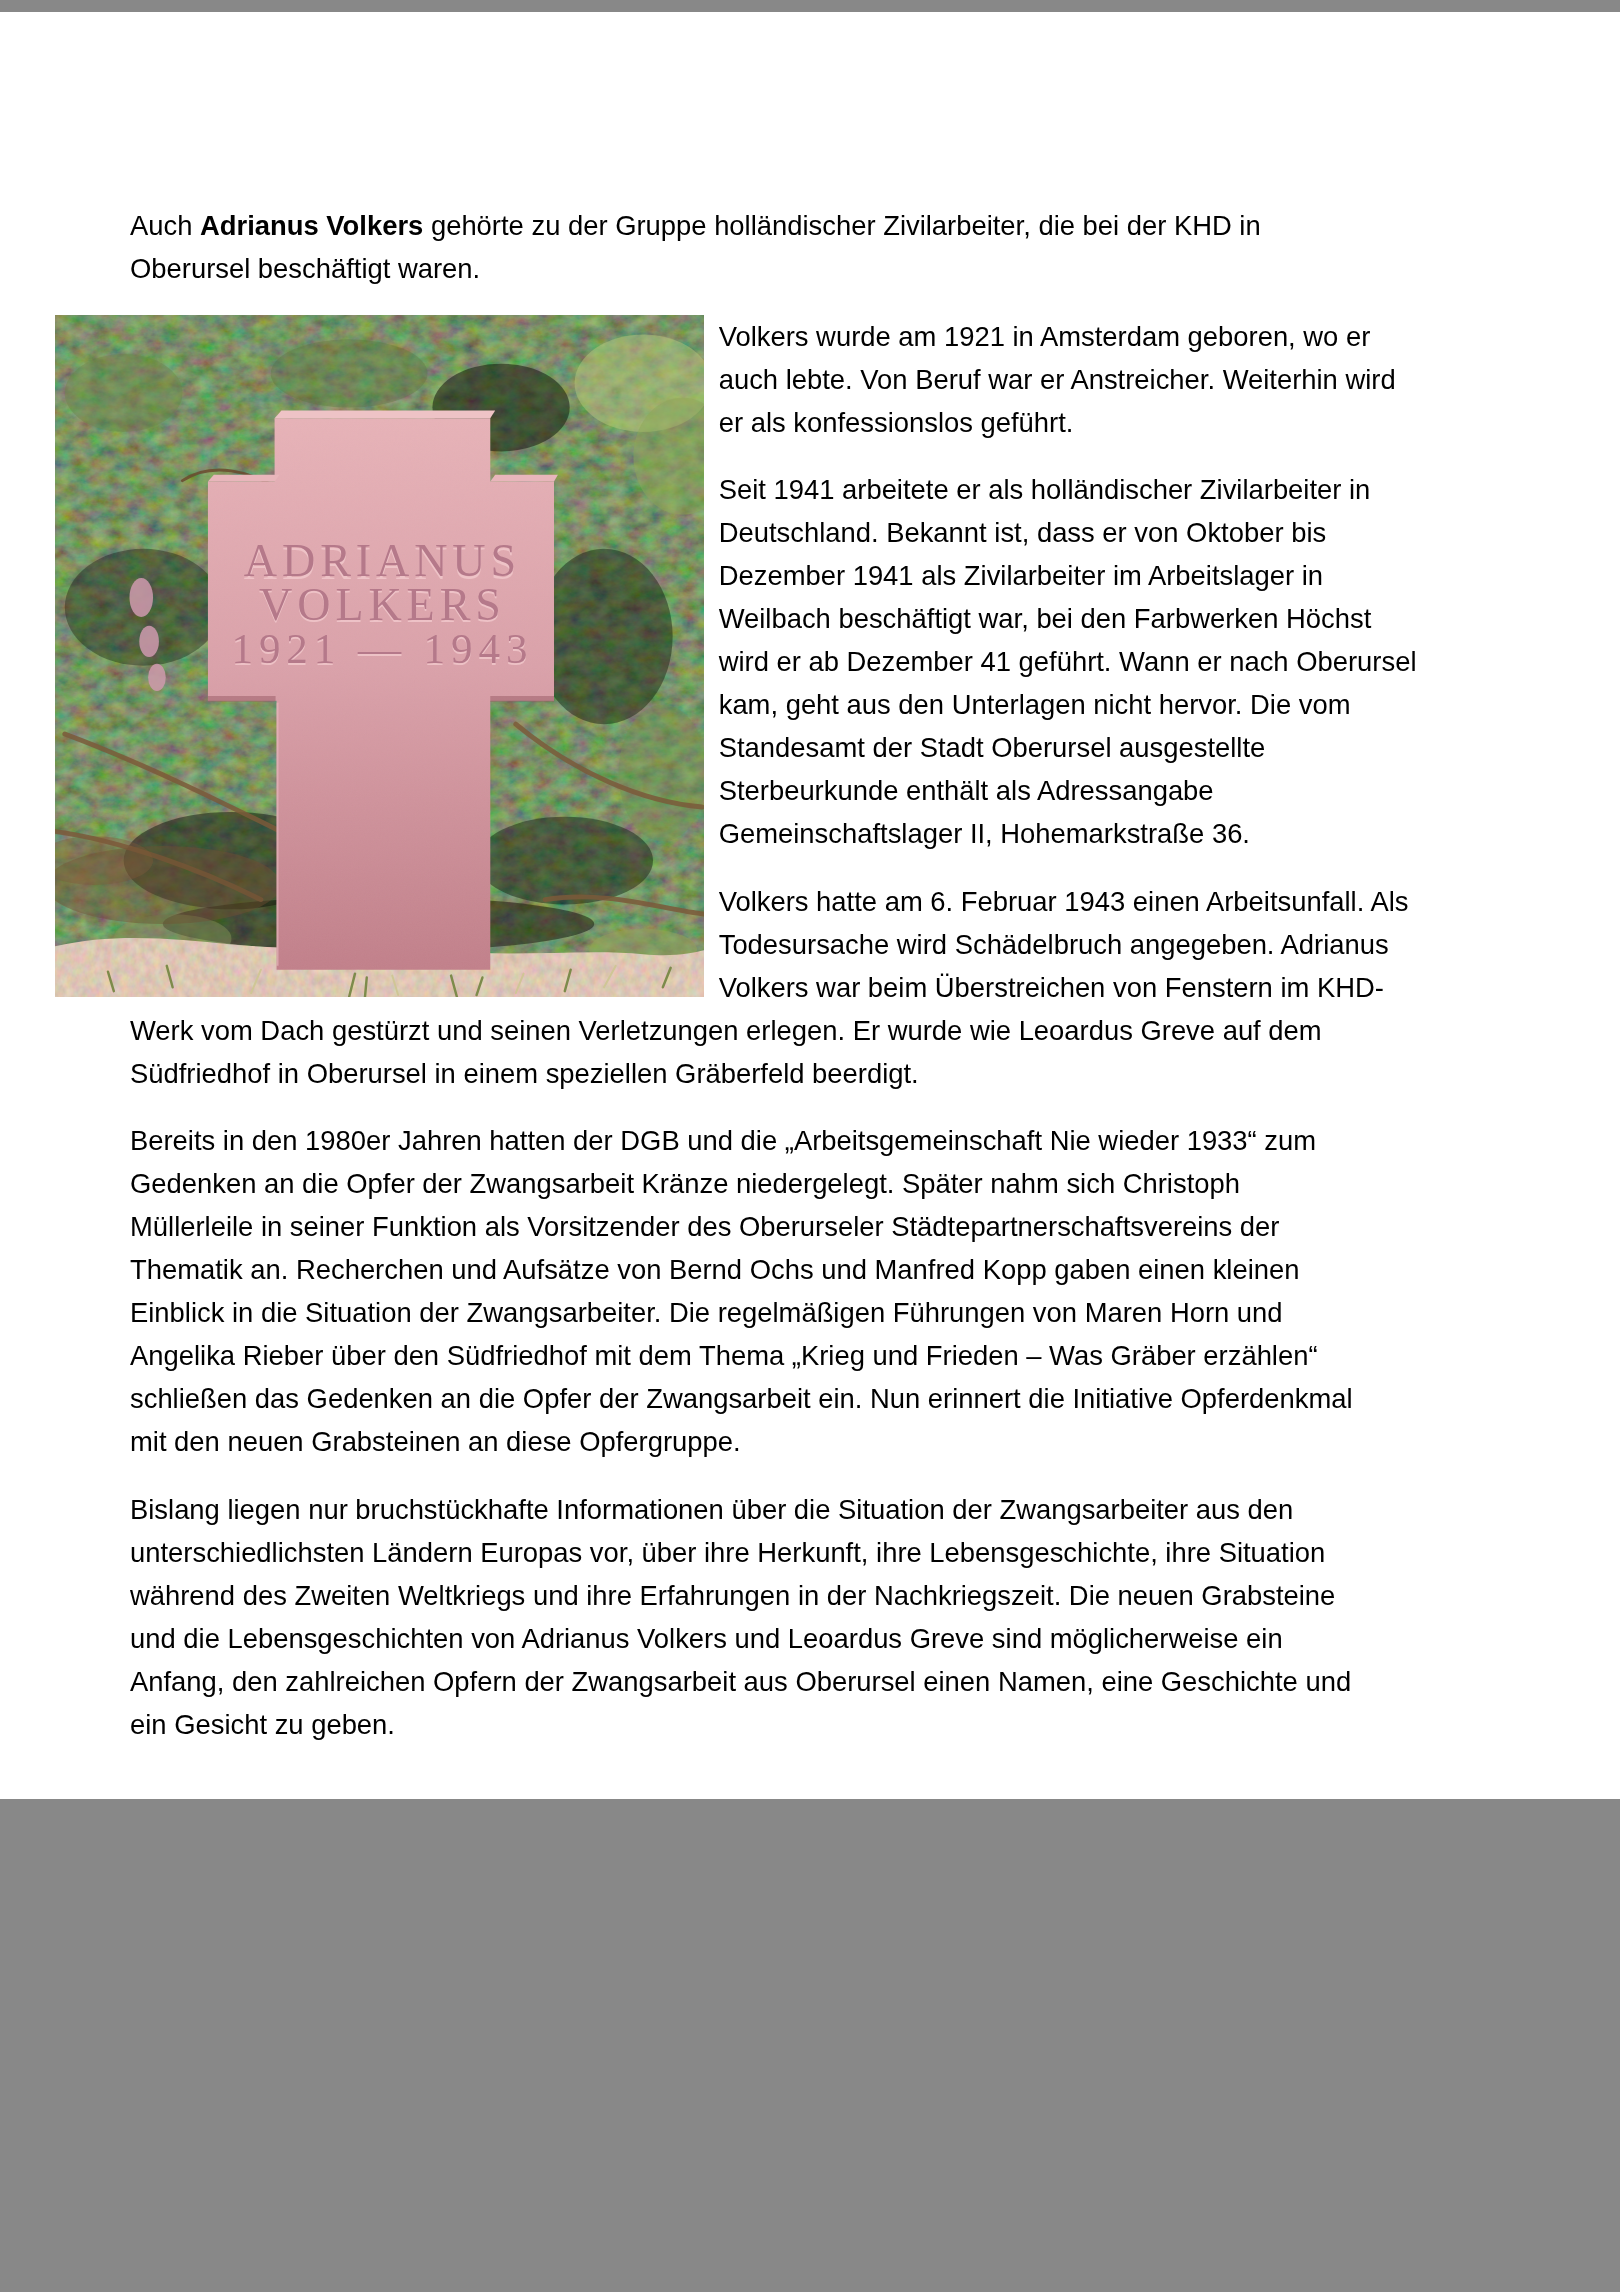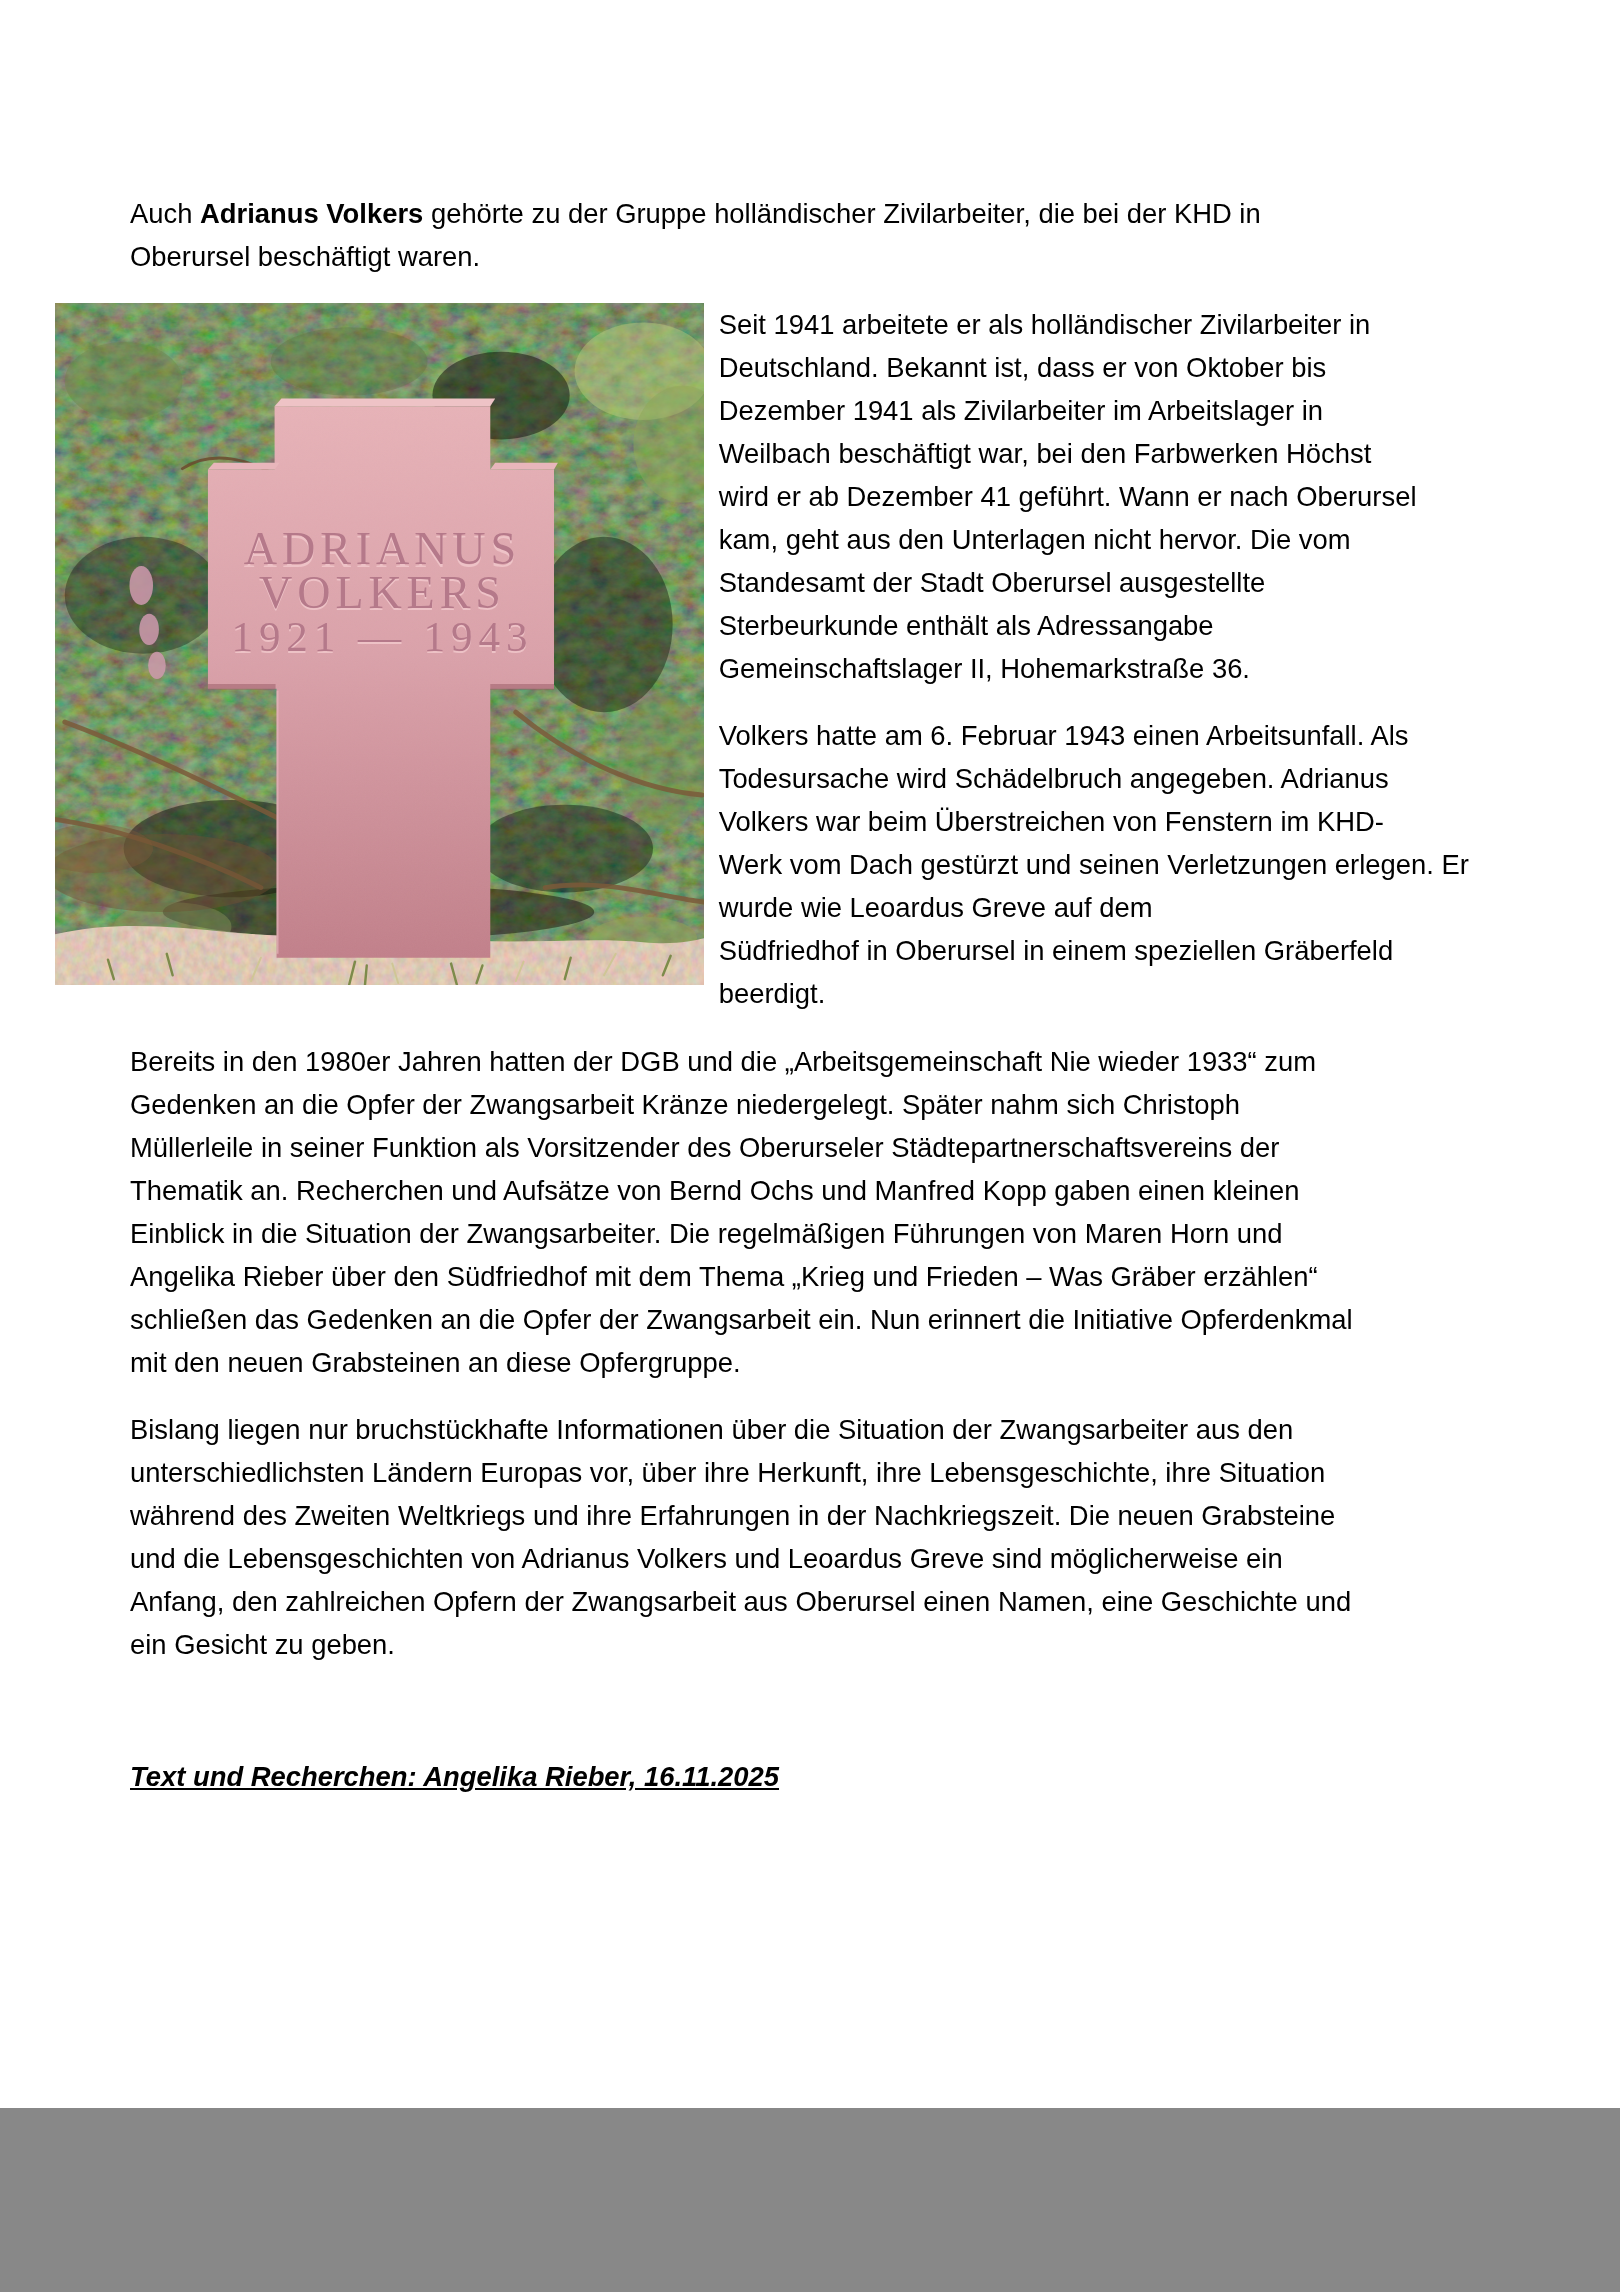--- a/index.html
+++ b/index.html
@@ -1,19 +1,19 @@
 <!DOCTYPE html>
 <html lang="de"><head>
 <meta charset="utf-8">
 <style>
   html,body{margin:0;padding:0;background:#888;}
   .page{
     position:relative;
-    width:1620px;height:2108px;
-    margin:0 auto;
+    width:1620px;height:1787px;
+    margin:12px auto;
     background:#ffffff;
     overflow:hidden;
     font-family:"Liberation Sans","DejaVu Sans",sans-serif;
     font-size:27.4px;line-height:43px;color:#000000;
   }
   .content{
     box-sizing:border-box;
     padding:192px 121px 0 130px;
   }
   .content p{margin:0 0 24.5px 0;white-space:pre-line;}
@@ -165,20 +165,23 @@
           <g fill="none" stroke="#cfc695" stroke-width="2" stroke-linecap="round">
             <path d="M200,696 L210,672"></path>
               <path d="M560,690 L572,668"></path>
             <path d="M350,698 L344,678"></path>
               <path d="M470,696 L478,676"></path>
           </g>
         </g>
       </svg>
     </div>
 
+    <p class="body-par">Volkers wurde am 1921 in Amsterdam geboren, wo er
+auch lebte. Von Beruf war er Anstreicher. Weiterhin wird
+er als konfessionslos geführt.</p>
     <p class="body-par">Seit 1941 arbeitete er als holländischer Zivilarbeiter in
 Deutschland. Bekannt ist, dass er von Oktober bis
 Dezember 1941 als Zivilarbeiter im Arbeitslager in
 Weilbach beschäftigt war, bei den Farbwerken Höchst
 wird er ab Dezember 41 geführt. Wann er nach Oberursel
 kam, geht aus den Unterlagen nicht hervor. Die vom
 Standesamt der Stadt Oberursel ausgestellte
 Sterbeurkunde enthält als Adressangabe
 Gemeinschaftslager II, Hohemarkstraße 36.</p>
     <p class="body-par">Volkers hatte am 6. Februar 1943 einen Arbeitsunfall. Als

